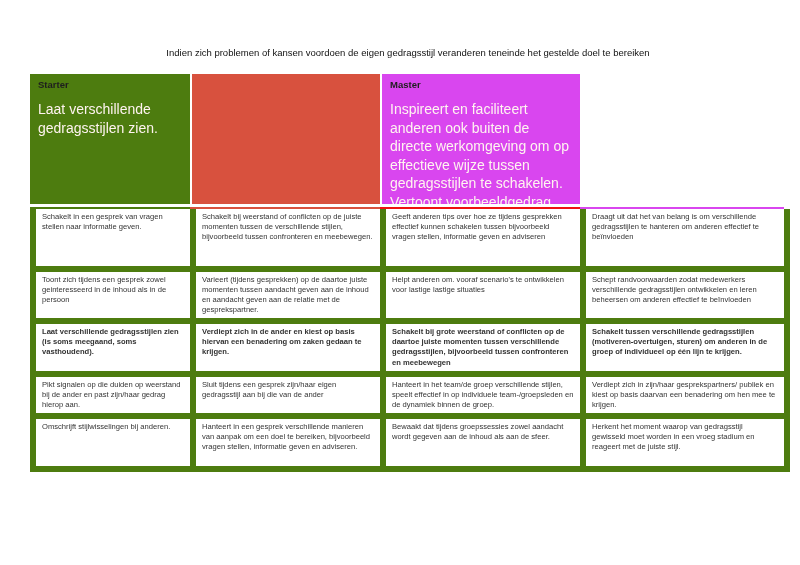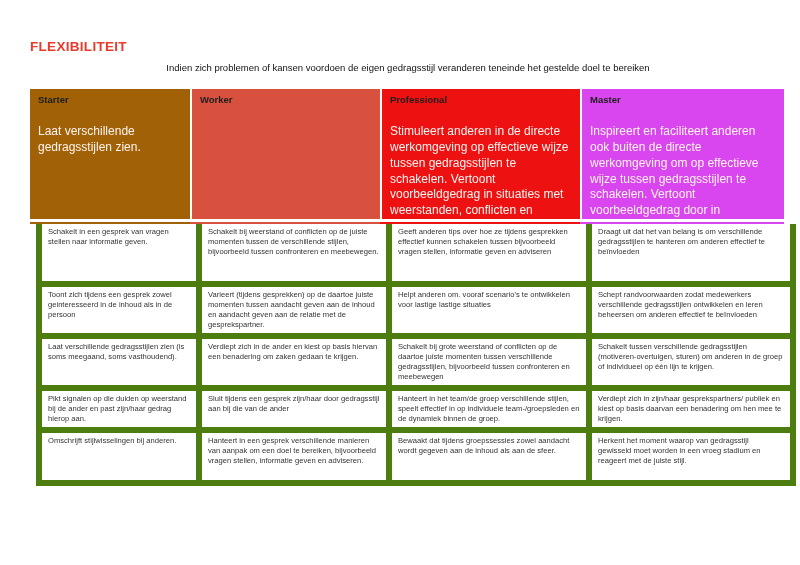--- a/index.html
+++ b/index.html
@@ -7,57 +7,51 @@
   .doc{width:800px;height:565px;box-sizing:border-box;padding:40px 14px 0 30px;}
   .title{margin:0;font-size:13.5px;font-weight:700;letter-spacing:.3px;color:#E93A2B;line-height:1.1;}
   .subtitle{margin:7px 0 0 0;font-size:9.5px;color:#111111;line-height:1.2;text-align:center;}
   .matrix{margin-top:16px;width:754px;}
 
   
   .hdr-row{display:grid;grid-template-columns:160px 190px 200px 204px;height:130px;}
   .hdr{box-sizing:border-box;padding:5px 8px 6px 8px;overflow:hidden;}
   .hdr + .hdr{border-left:2px solid #ffffff;}
   .hdr-name{font-size:9.5px;font-weight:700;color:#1E1E1E;line-height:1.35;}
-  .hdr-sum{font-size:12px;color:#FFF4F0;line-height:1.32;margin-top:17px;}
-  .bg-starter{background:#a16207;}
+  .hdr-sum{font-size:14px;color:#FFF4F0;line-height:1.32;margin-top:8px;}
+  .bg-starter{background:#4d7c0f;}
   .bg-worker{background:#D8513E;}
   .bg-professional{background:#EE1111;}
   .bg-master{background:#d946ef;}
 
   
   .accent-row{display:grid;grid-template-columns:160px 190px 200px 204px;height:2px;margin-top:3px;}
 
   
-  table.bodytab{border-collapse:collapse;table-layout:fixed;width:754px;margin-top:0;margin-left:6px;}
+  table.bodytab{border-collapse:collapse;table-layout:fixed;width:754px;margin-top:0;}
   table.bodytab td{border:6px solid #4d7c0f;border-top-color:#8C8C8C;vertical-align:top;
     padding:3px 6px 3px 6px;font-size:7.6px;line-height:1.32;color:#333333;box-sizing:border-box;overflow:hidden;}
   table.bodytab tr.r1 td{border-top:none;}
-  tr.r1{height:60px;} tr.r2{height:47px;} tr.r3{height:50px;} tr.r4{height:37px;} tr.r5{height:53px;}
+  tr.r1{height:60px;} tr.r2{height:47px;} tr.r3{height:50px;font-weight:bold;} tr.r4{height:37px;} tr.r5{height:53px;}
   col.c1{width:160px;} col.c2{width:190px;} col.c3{width:200px;} col.c4{width:204px;}
 </style>
 </head>
 <body>
 
 <div class="doc">
-  <h1 class="title">FLEXIBILITEIT</h1>
   <p class="subtitle">Indien zich problemen of kansen voordoen de eigen gedragsstijl veranderen teneinde het gestelde doel te bereiken</p>
 
   <div class="matrix">
 
     <div class="hdr-row">
       <div class="hdr bg-starter">
         <div class="hdr-name">Starter</div>
         <div class="hdr-sum">Laat verschillende gedragsstijlen zien.</div>
       </div>
       <div class="hdr bg-worker">
-        <div class="hdr-name">Worker</div>
-      </div>
-      <div class="hdr bg-professional">
-        <div class="hdr-name">Professional</div>
-        <div class="hdr-sum">Stimuleert anderen in de directe werkomgeving op effectieve wijze tussen gedragsstijlen te schakelen. Vertoont voorbeeldgedrag in situaties met weerstanden, conflicten en verschillen binnen groepen.</div>
       </div>
       <div class="hdr bg-master">
         <div class="hdr-name">Master</div>
         <div class="hdr-sum">Inspireert en faciliteert anderen ook buiten de directe werkomgeving om op effectieve wijze tussen gedragsstijlen te schakelen. Vertoont voorbeeldgedrag door in individueel situaties effectief te schakelen tussen gedragsstijlen</div>
       </div>
     </div>
 
     <div class="accent-row">
       <div class="bg-starter"></div>
       <div class="bg-worker"></div>
@@ -86,21 +80,21 @@
           <td>Schept randvoorwaarden zodat medewerkers verschillende gedragsstijlen ontwikkelen en leren beheersen om anderen effectief te beïnvloeden</td>
         </tr>
         <tr class="r3">
           <td>Laat verschillende gedragsstijlen zien (is soms meegaand, soms vasthoudend).</td>
           <td>Verdiept zich in de ander en kiest op basis hiervan een benadering om zaken gedaan te krijgen.</td>
           <td>Schakelt bij grote weerstand of conflicten op de daartoe juiste momenten tussen verschillende gedragsstijlen, bijvoorbeeld tussen confronteren en meebewegen</td>
           <td>Schakelt tussen verschillende gedragsstijlen (motiveren-overtuigen, sturen) om anderen in de groep of individueel op één lijn te krijgen.</td>
         </tr>
         <tr class="r4">
           <td>Pikt signalen op die duiden op weerstand bij de ander en past zijn/haar gedrag hierop aan.</td>
-          <td>Sluit tijdens een gesprek zijn/haar door gedragsstijl aan bij die van de ander</td>
+          <td>Sluit tijdens een gesprek zijn/haar eigen gedragsstijl aan bij die van de ander</td>
           <td>Hanteert in het team/de groep verschillende stijlen, speelt effectief in op individuele team-/groepsleden en de dynamiek binnen de groep.</td>
           <td>Verdiept zich in zijn/haar gesprekspartners/ publiek en kiest op basis daarvan een benadering om hen mee te krijgen.</td>
         </tr>
         <tr class="r5">
           <td>Omschrijft stijlwisselingen bij anderen.</td>
           <td>Hanteert in een gesprek verschillende manieren van aanpak om een doel te bereiken, bijvoorbeeld vragen stellen, informatie geven en adviseren.</td>
           <td>Bewaakt dat tijdens groepssessies zowel aandacht wordt gegeven aan de inhoud als aan de sfeer.</td>
           <td>Herkent het moment waarop van gedragsstijl gewisseld moet worden in een vroeg stadium en reageert met de juiste stijl.</td>
         </tr>
       </tbody>

